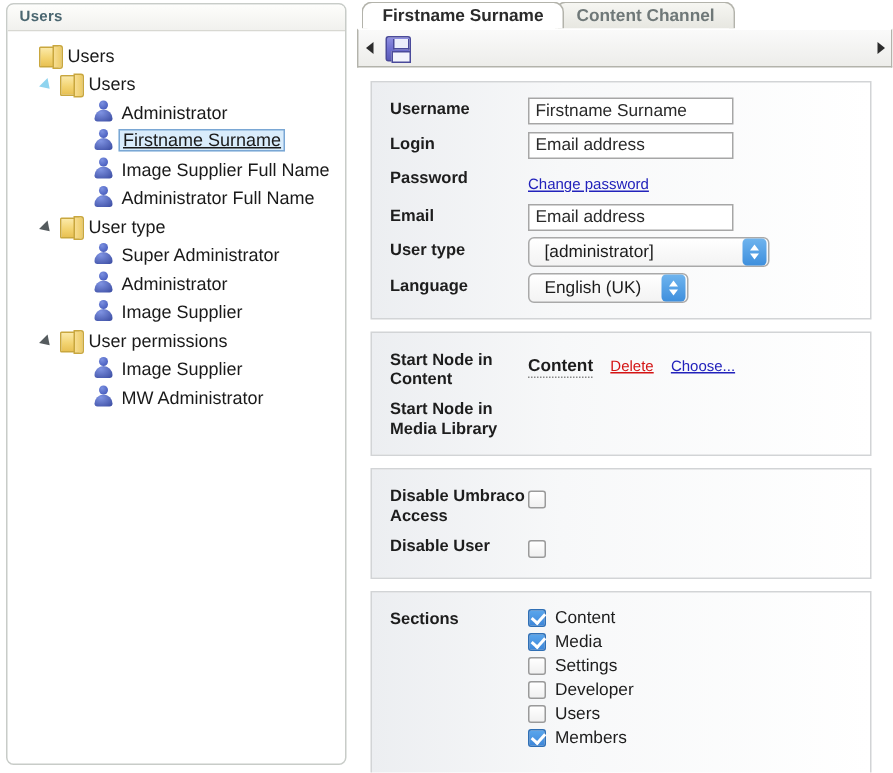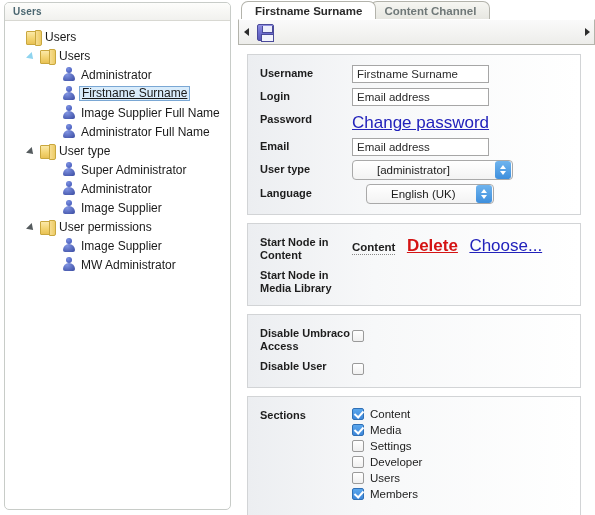--- a/index.html
+++ b/index.html
@@ -200,50 +200,50 @@
     outline: none;
   }
 
   .sel {
     display: inline-flex; align-items: center;
     height: 20px;
     border: 1px solid #a9a9a9;
     border-radius: 4px;
     background: linear-gradient(to bottom, #ffffff 0%, #f3f3f3 100%);
     font-size: 11.5px; color: #1c1c1c;
-    padding-left: 24px;
+    padding-left: 10px;
     cursor: pointer;
     position: relative;
   }
   .sel.wide { width: 161px; }
-  .sel.narrow { width: 128px; margin-left: 14px; }
+  .sel.narrow { width: 107px; }
   .sel .seltxt { flex: 1; }
   .sel .selbtn {
     width: 16px; height: 18px;
     margin: 0 1px 0 2px;
     border-radius: 3px;
     background: linear-gradient(to bottom, #6fb4ee 0%, #3e8fdd 100%);
     position: relative;
   }
   .sel .selbtn::before {
     content:""; position:absolute; left:5px; top:4px;
     width:0;height:0;border-left:3px solid transparent;border-right:3px solid transparent;
     border-bottom:4px solid #ffffff;
   }
   .sel .selbtn::after {
     content:""; position:absolute; left:5px; top:10px;
     width:0;height:0;border-left:3px solid transparent;border-right:3px solid transparent;
     border-top:4px solid #ffffff;
   }
 
   a.lnk {
-    font-size: 17px; color: #2222bb;
+    font-size: 10px; color: #2222bb;
     text-decoration: underline; cursor: pointer;
   }
-  a.lnk.del { color: #d41414; font-weight: bold; }
+  a.lnk.del { color: #d41414; font-weight: normal; }
   .nodename {
     font-size: 11.5px; font-weight: bold; color: #1d1d1d;
     border-bottom: 1px dotted #888888;
     padding-bottom: 1px;
     margin-right: 7px;
     cursor: pointer;
   }
   .linkrow { padding-top: 3px; }
   .linkrow a.lnk { margin-right: 7px; }
 

